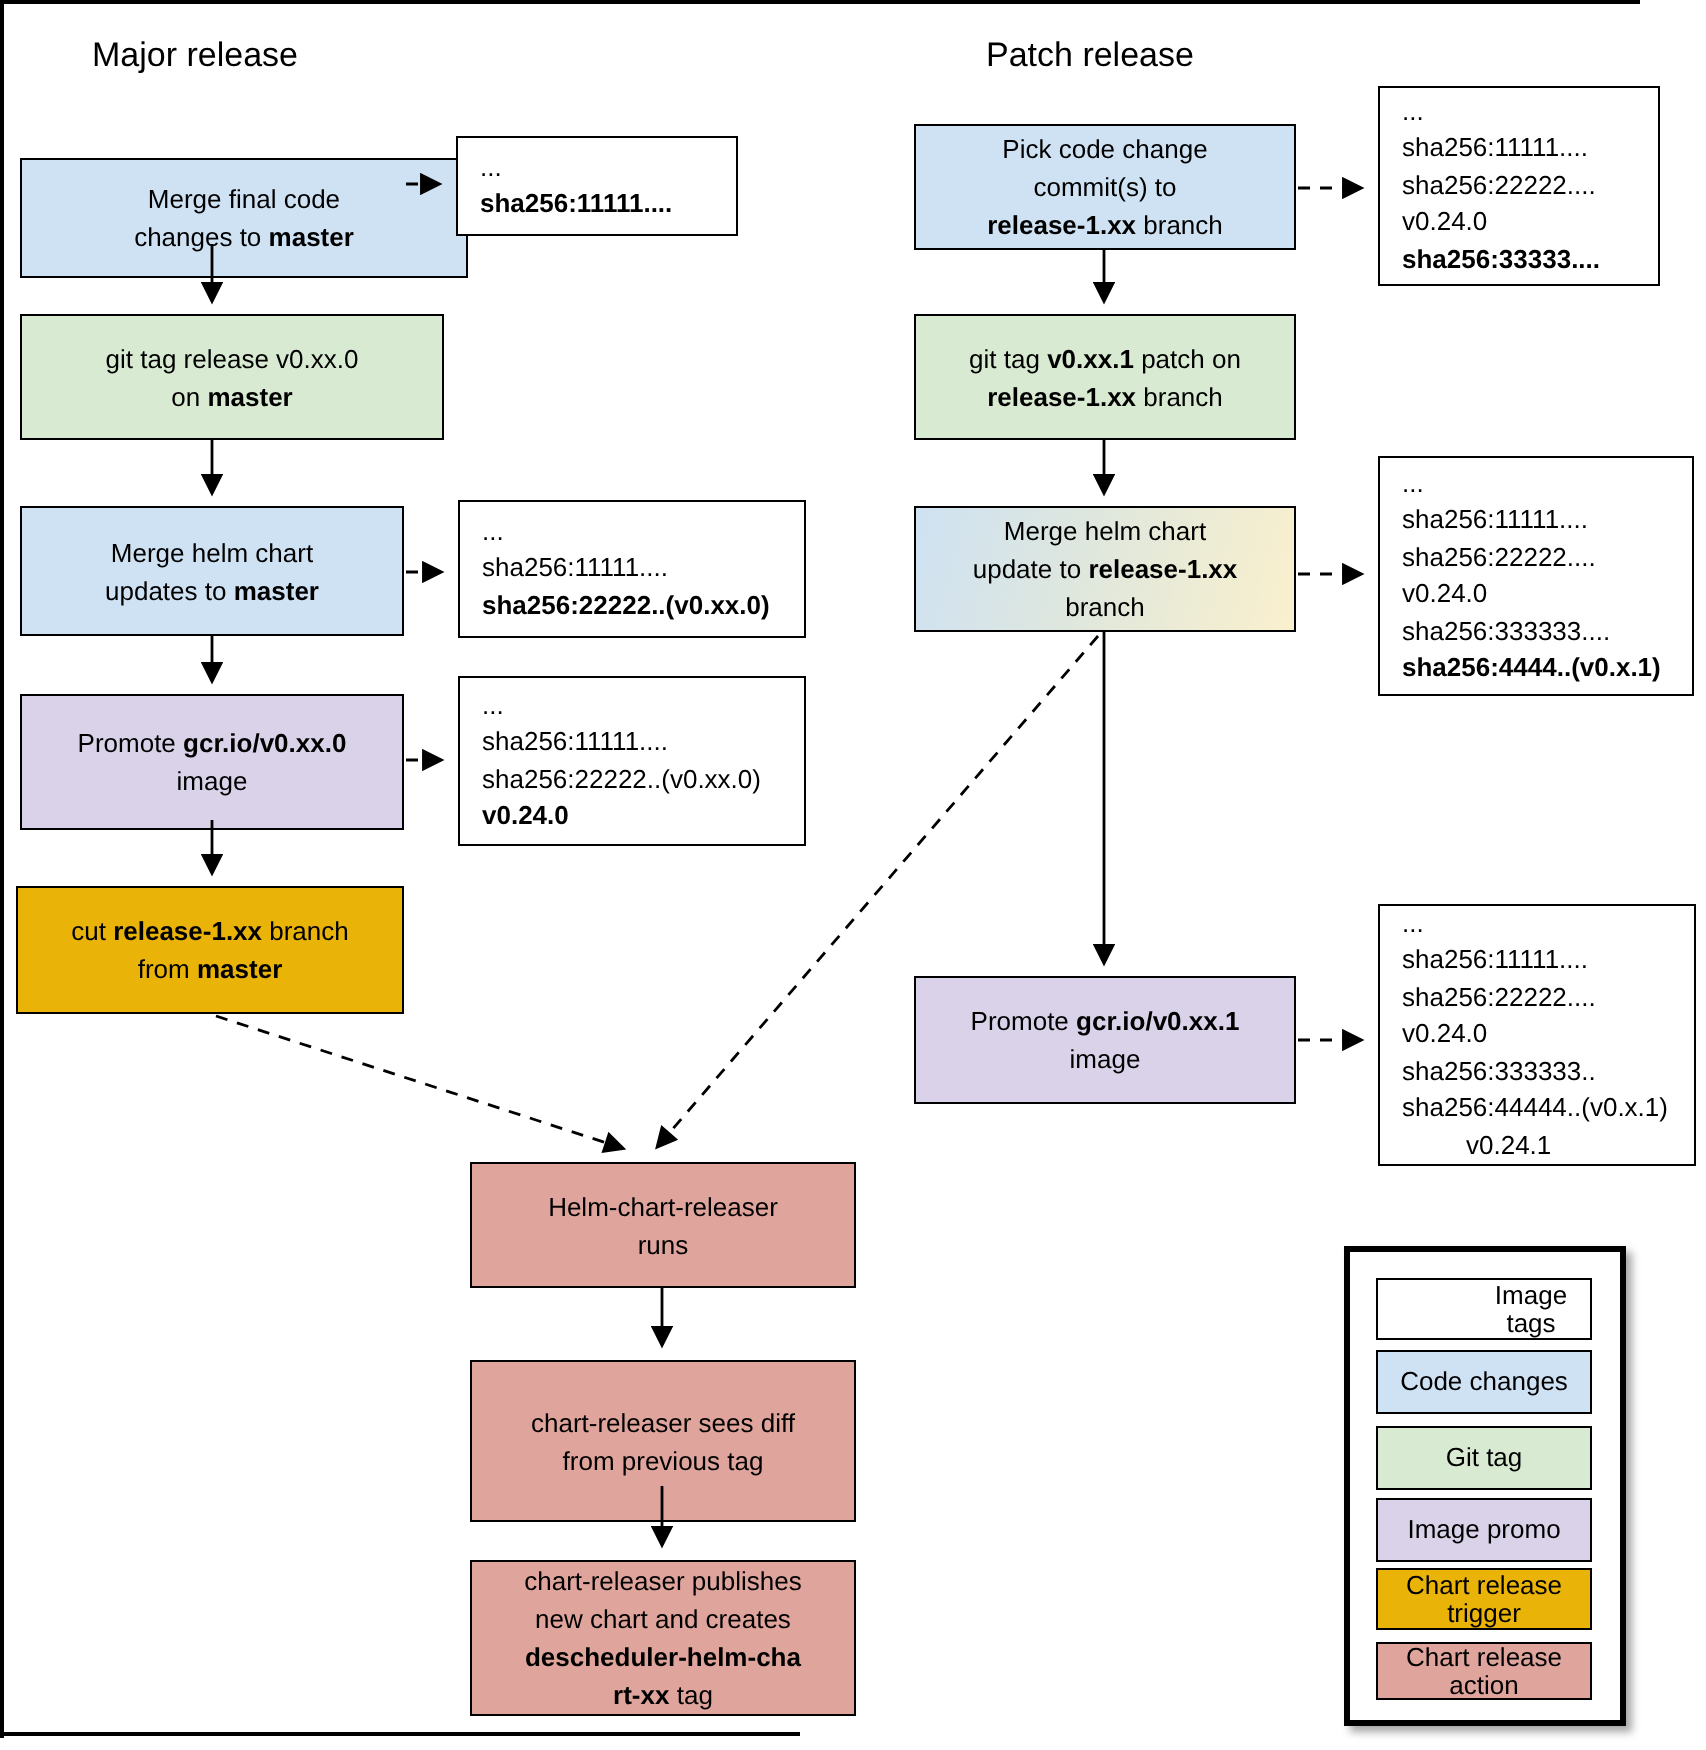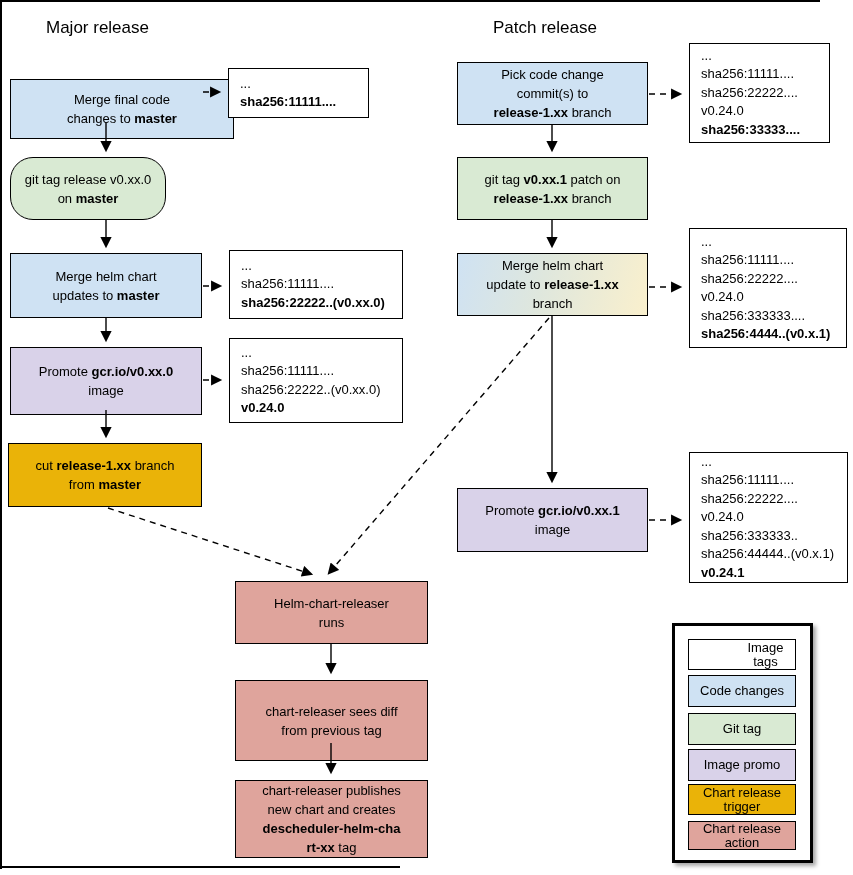--- a/index.html
+++ b/index.html
@@ -52,21 +52,21 @@
 
   <div class="frame-top"></div>
   <div class="frame-left"></div>
   <div class="frame-bottom"></div>
 
   <div class="title" style="left:46px;top:18px;">Major release</div>
   <div class="title" style="left:493px;top:18px;">Patch release</div>
 
   <div class="node c-blue" style="left:10px;top:62px;width:224px;height:60px;margin-top:17px;"><div><span>Merge final code
 changes to </span><span style="font-weight: bold;">master</span></div></div>
-  <div class="node c-green" style="left:10px;top:157px;width:156px;height:63px;border-radius:23px;"><div><span>git tag release v0.xx.0
+  <div class="node c-green" style="left:10px;top:157px;width:212px;height:63px;"><div><span>git tag release v0.xx.0
 on </span><span style="font-weight: bold;">master</span></div></div>
   <div class="node c-blue" style="left:10px;top:253px;width:192px;height:65px;"><div><span>Merge helm chart
 updates to </span><span style="font-weight: bold;">master</span></div></div>
   <div class="node c-purple" style="left:10px;top:347px;width:192px;height:68px;"><div><span>Promote </span><span style="font-weight: bold;">gcr.io/v0.xx.0</span><span>
 image</span></div></div>
   <div class="node c-yellow" style="left:8px;top:443px;width:194px;height:64px;"><div><span>cut </span><span style="font-weight: bold;">release-1.xx</span><span> branch
 from </span><span style="font-weight: bold;">master</span></div></div>
 
   <div class="anno" style="left:228px;top:68px;width:141px;height:50px;">
       <div>...</div>
@@ -110,21 +110,21 @@
       <div>sha256:333333....</div>
       <div style="font-weight: bold;">sha256:4444..(v0.x.1)</div>
     </div>
   <div class="anno" style="left:689px;top:452px;width:159px;height:131px;">
       <div>...</div>
       <div>sha256:11111....</div>
       <div>sha256:22222....</div>
       <div>v0.24.0</div>
       <div>sha256:333333..</div>
       <div>sha256:44444..(v0.x.1)</div>
-      <div style="font-weight: bold;">v0.24.1</div>
+      <div style="font-weight: normal; margin-left: 32px;">v0.24.1</div>
     </div>
 
   <div class="node c-red" style="left:235px;top:581px;width:193px;height:63px;"><div><span>Helm-chart-releaser
 runs</span></div></div>
   <div class="node c-red" style="left:235px;top:680px;width:193px;height:81px;"><div><span>chart-releaser sees diff
 from previous tag</span></div></div>
   <div class="node c-red" style="left:235px;top:780px;width:193px;height:78px;"><div><span>chart-releaser publishes
 new chart and creates
 </span><span style="font-weight: bold;">descheduler-helm-cha
 rt-xx</span><span> tag</span></div></div>

